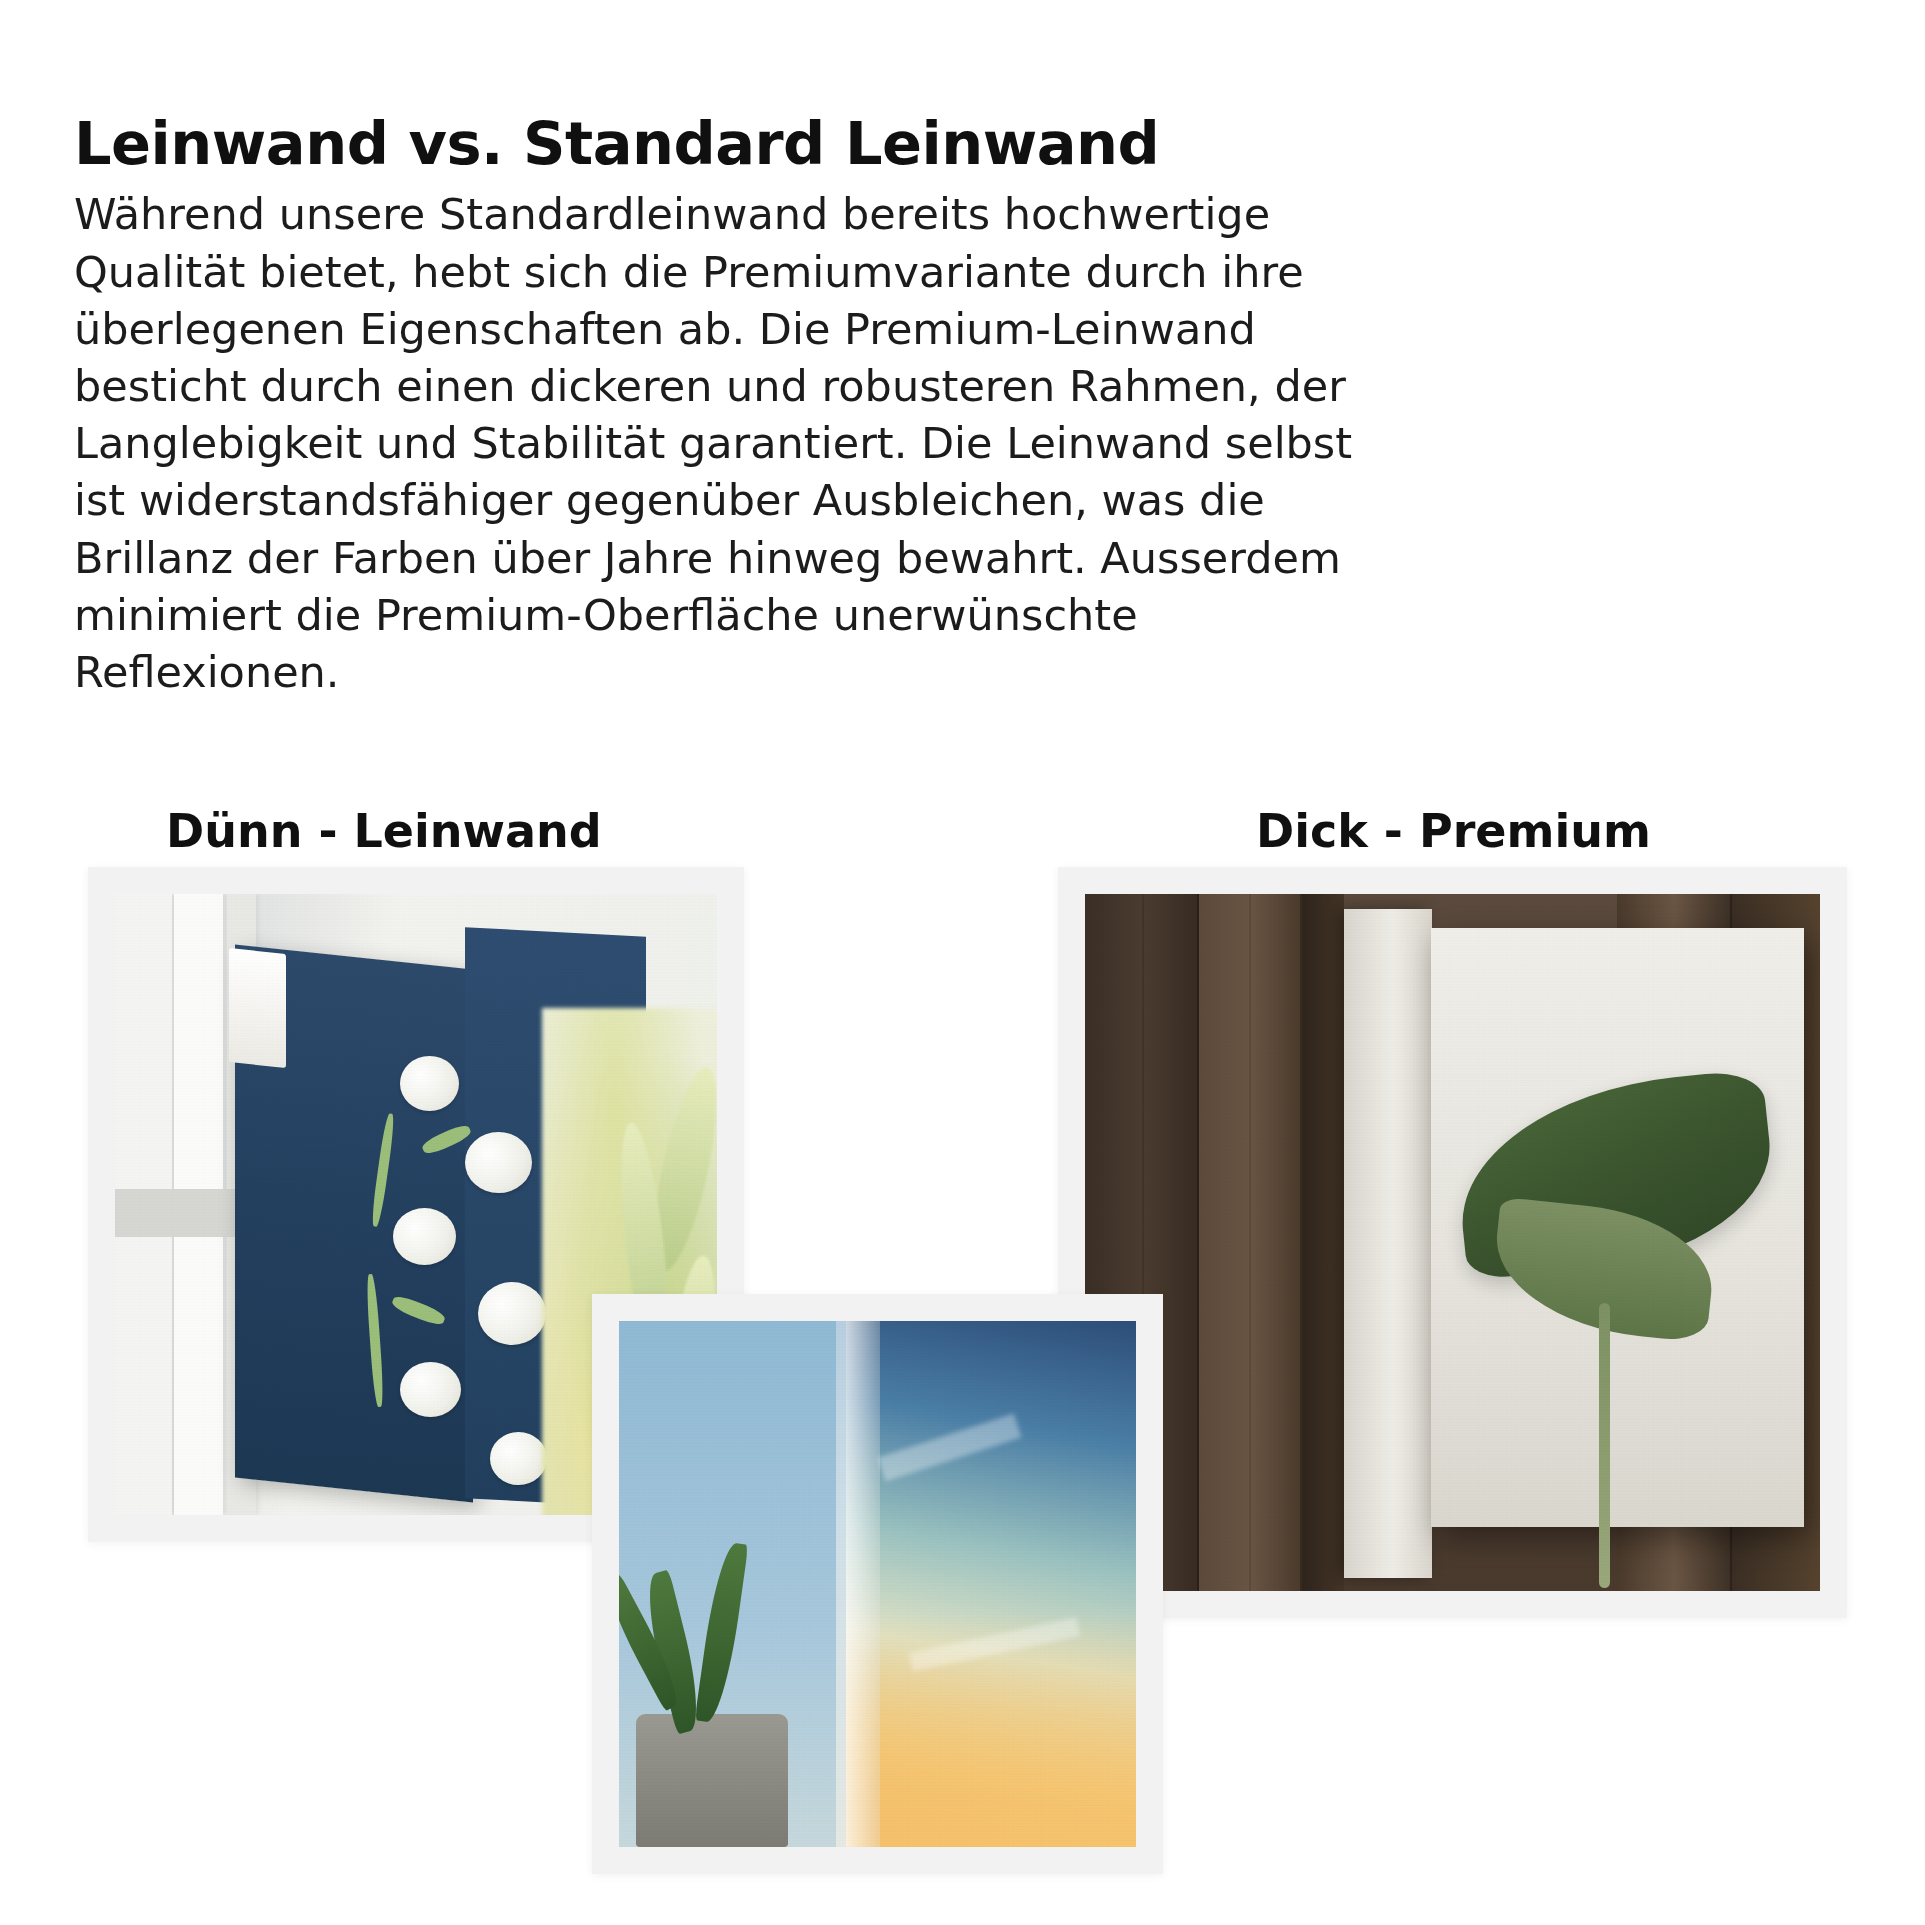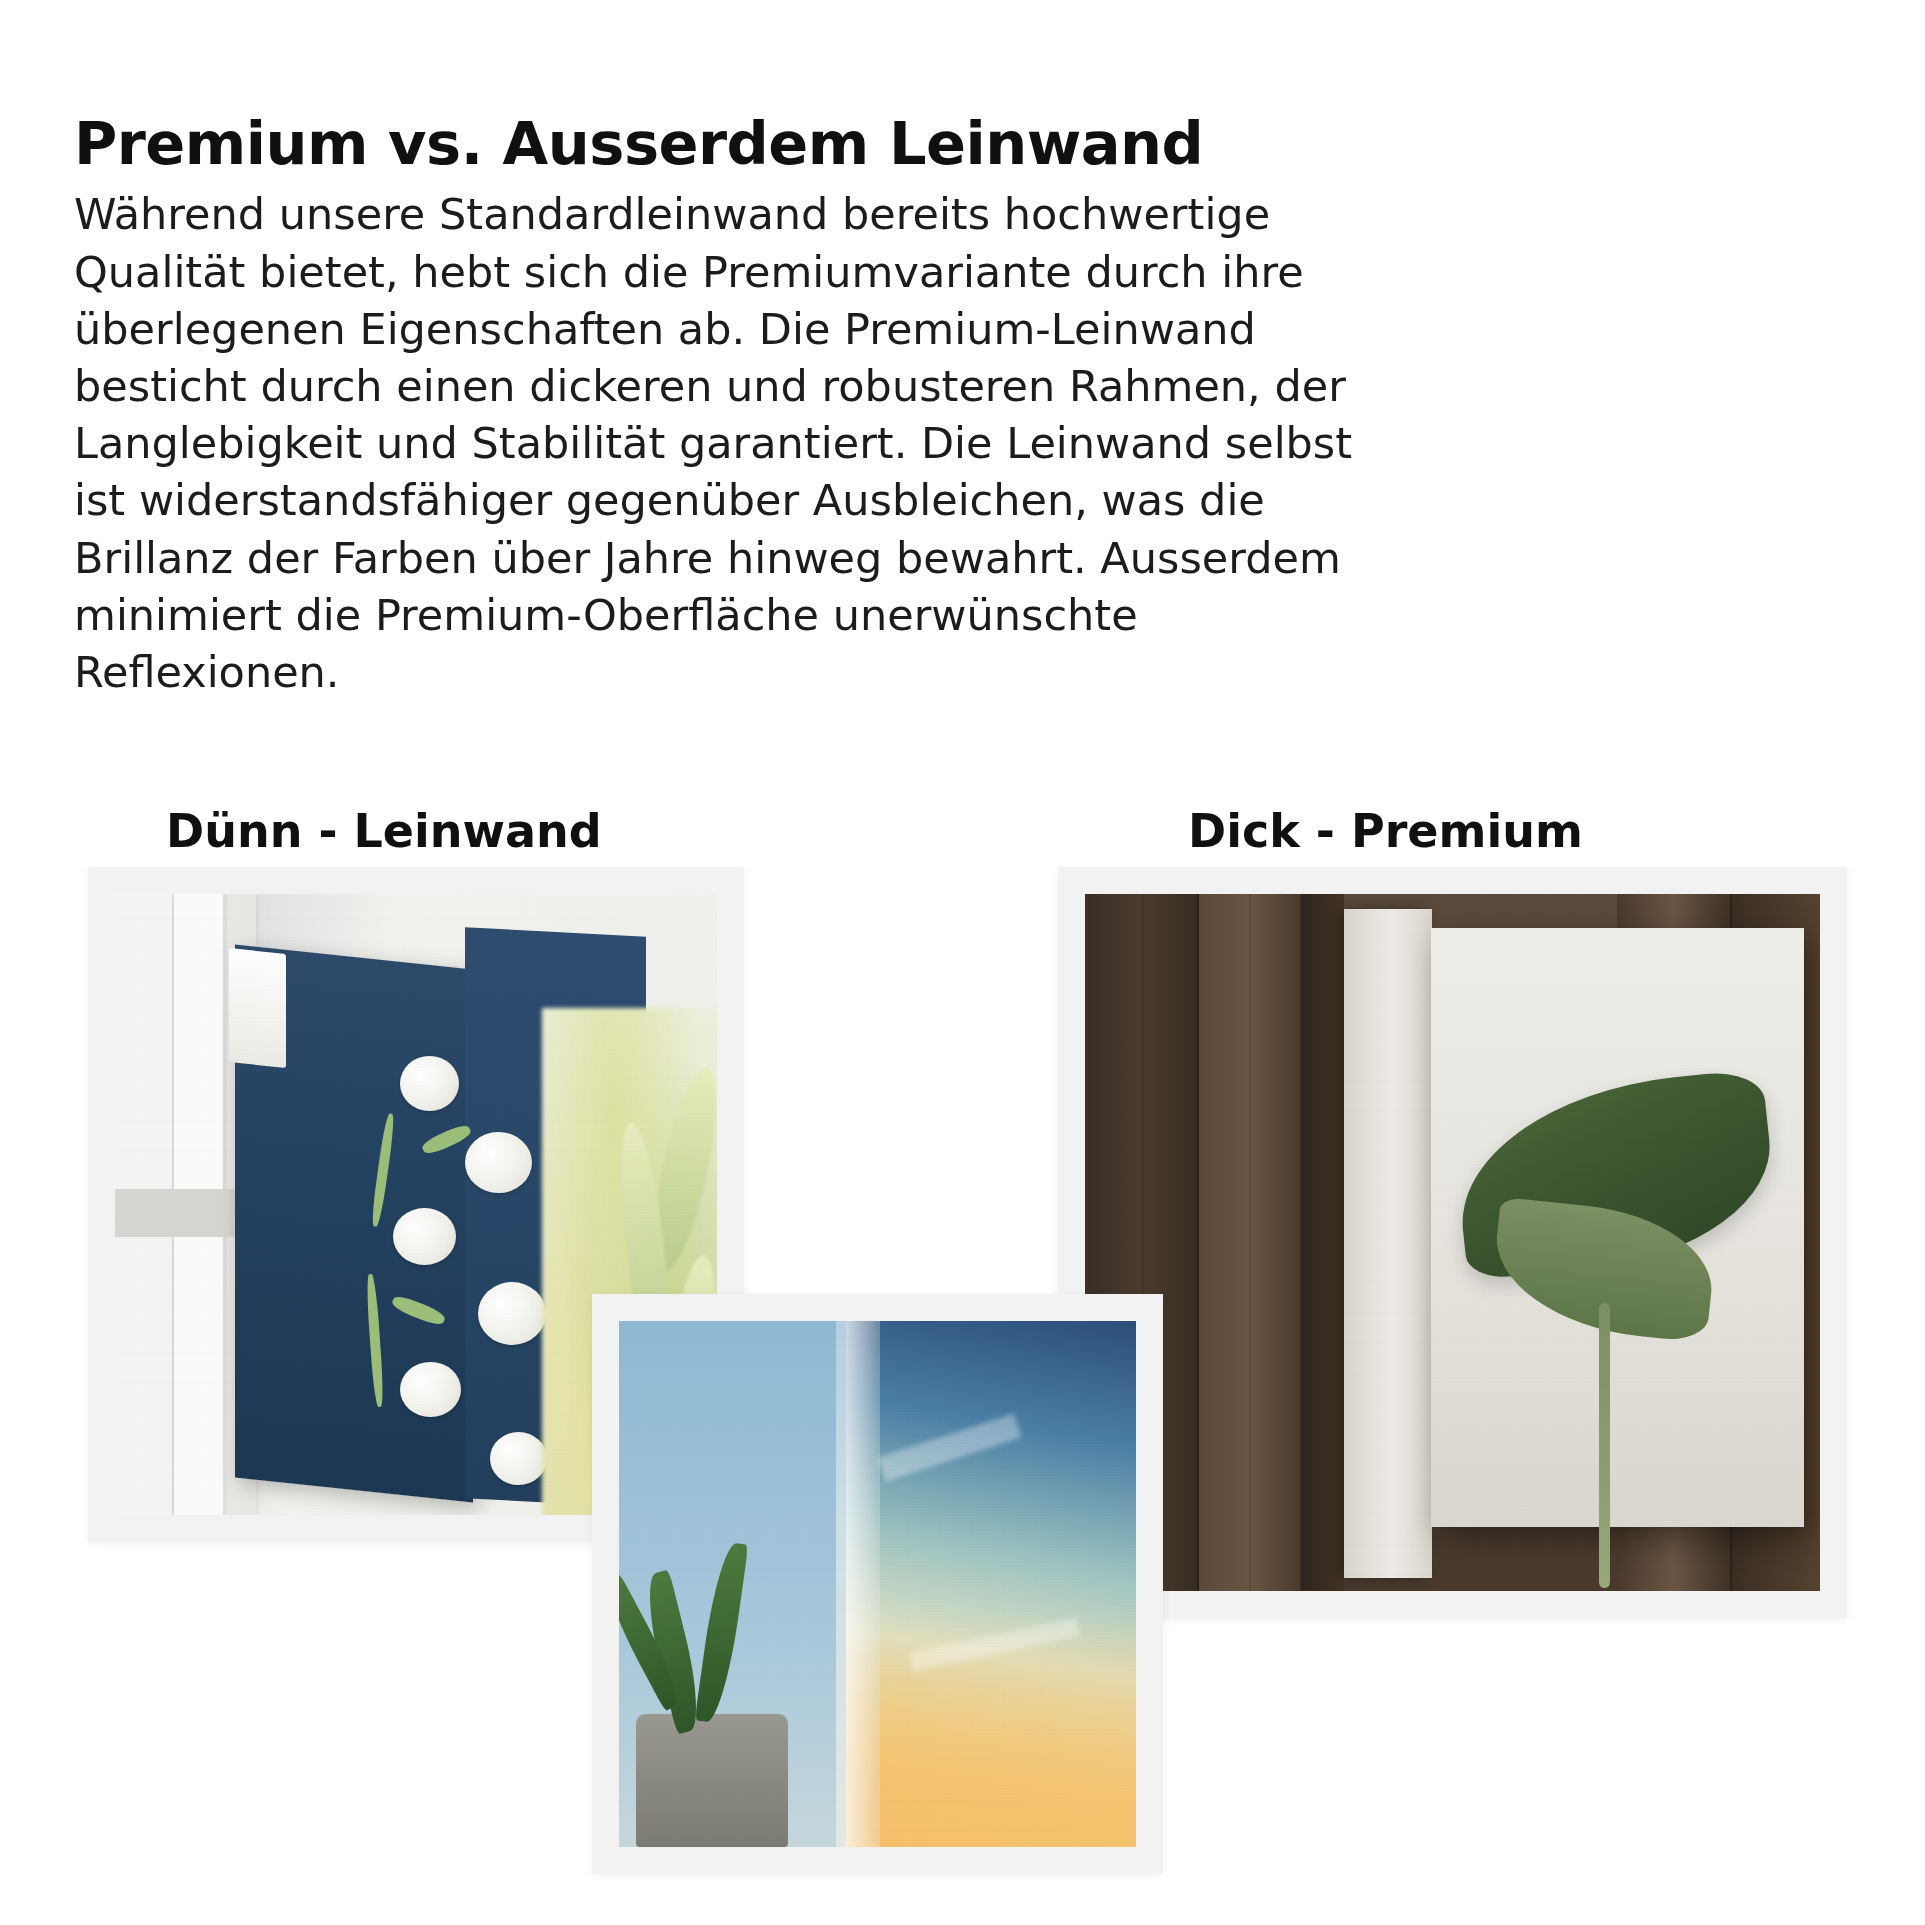--- a/index.html
+++ b/index.html
@@ -71,21 +71,21 @@
 
   
   .label-left, .label-right {
     position: absolute;
     font-size: 46px;
     font-weight: 700;
     color: #101010;
     white-space: nowrap;
   }
   .label-left  { left: 166px;  top: 804px; }
-  .label-right { left: 1188px; top: 804px; text-align: right; }
+  .label-right { left: 1256px; top: 804px; text-align: right; }
 
   
   .card {
     position: absolute;
     background: #f2f2f2;
     box-shadow: 0 1.9px 9.5px rgba(0,0,0,0.06);
     padding: 27px;
     box-sizing: border-box;
   }
   .card .photo {
@@ -313,21 +313,21 @@
       repeating-linear-gradient(0deg, rgba(0,0,0,0.05) 0 1px, rgba(0,0,0,0) 1px 2.9px),
       repeating-linear-gradient(90deg, rgba(0,0,0,0.04) 0 1px, rgba(0,0,0,0) 1px 2.9px);
   }
 </style>
 </head>
 <body>
 
 <div class="page">
 
   <div class="header">
-    <h1 class="title">Premium vs. Ausserdem Leinwand</h1>
+    <h1 class="title">Leinwand vs. Standard Leinwand</h1>
     <p class="body-copy">Während unsere Standardleinwand bereits hochwertige Qualität bietet, hebt sich die Premiumvariante durch ihre überlegenen Eigenschaften ab. Die Premium-Leinwand besticht durch einen dickeren und robusteren Rahmen, der Langlebigkeit und Stabilität garantiert. Die Leinwand selbst ist widerstandsfähiger gegenüber Ausbleichen, was die Brillanz der Farben über Jahre hinweg bewahrt. Ausserdem minimiert die Premium-Oberfläche unerwünschte Reflexionen.</p>
   </div>
 
 
   <div class="label-left">Dünn - Leinwand</div>
   <div class="label-right">Dick - Premium</div>
 
   <div class="card card-standard">
     <div class="photo ph-standard">
       <div class="slat slat1"></div>

